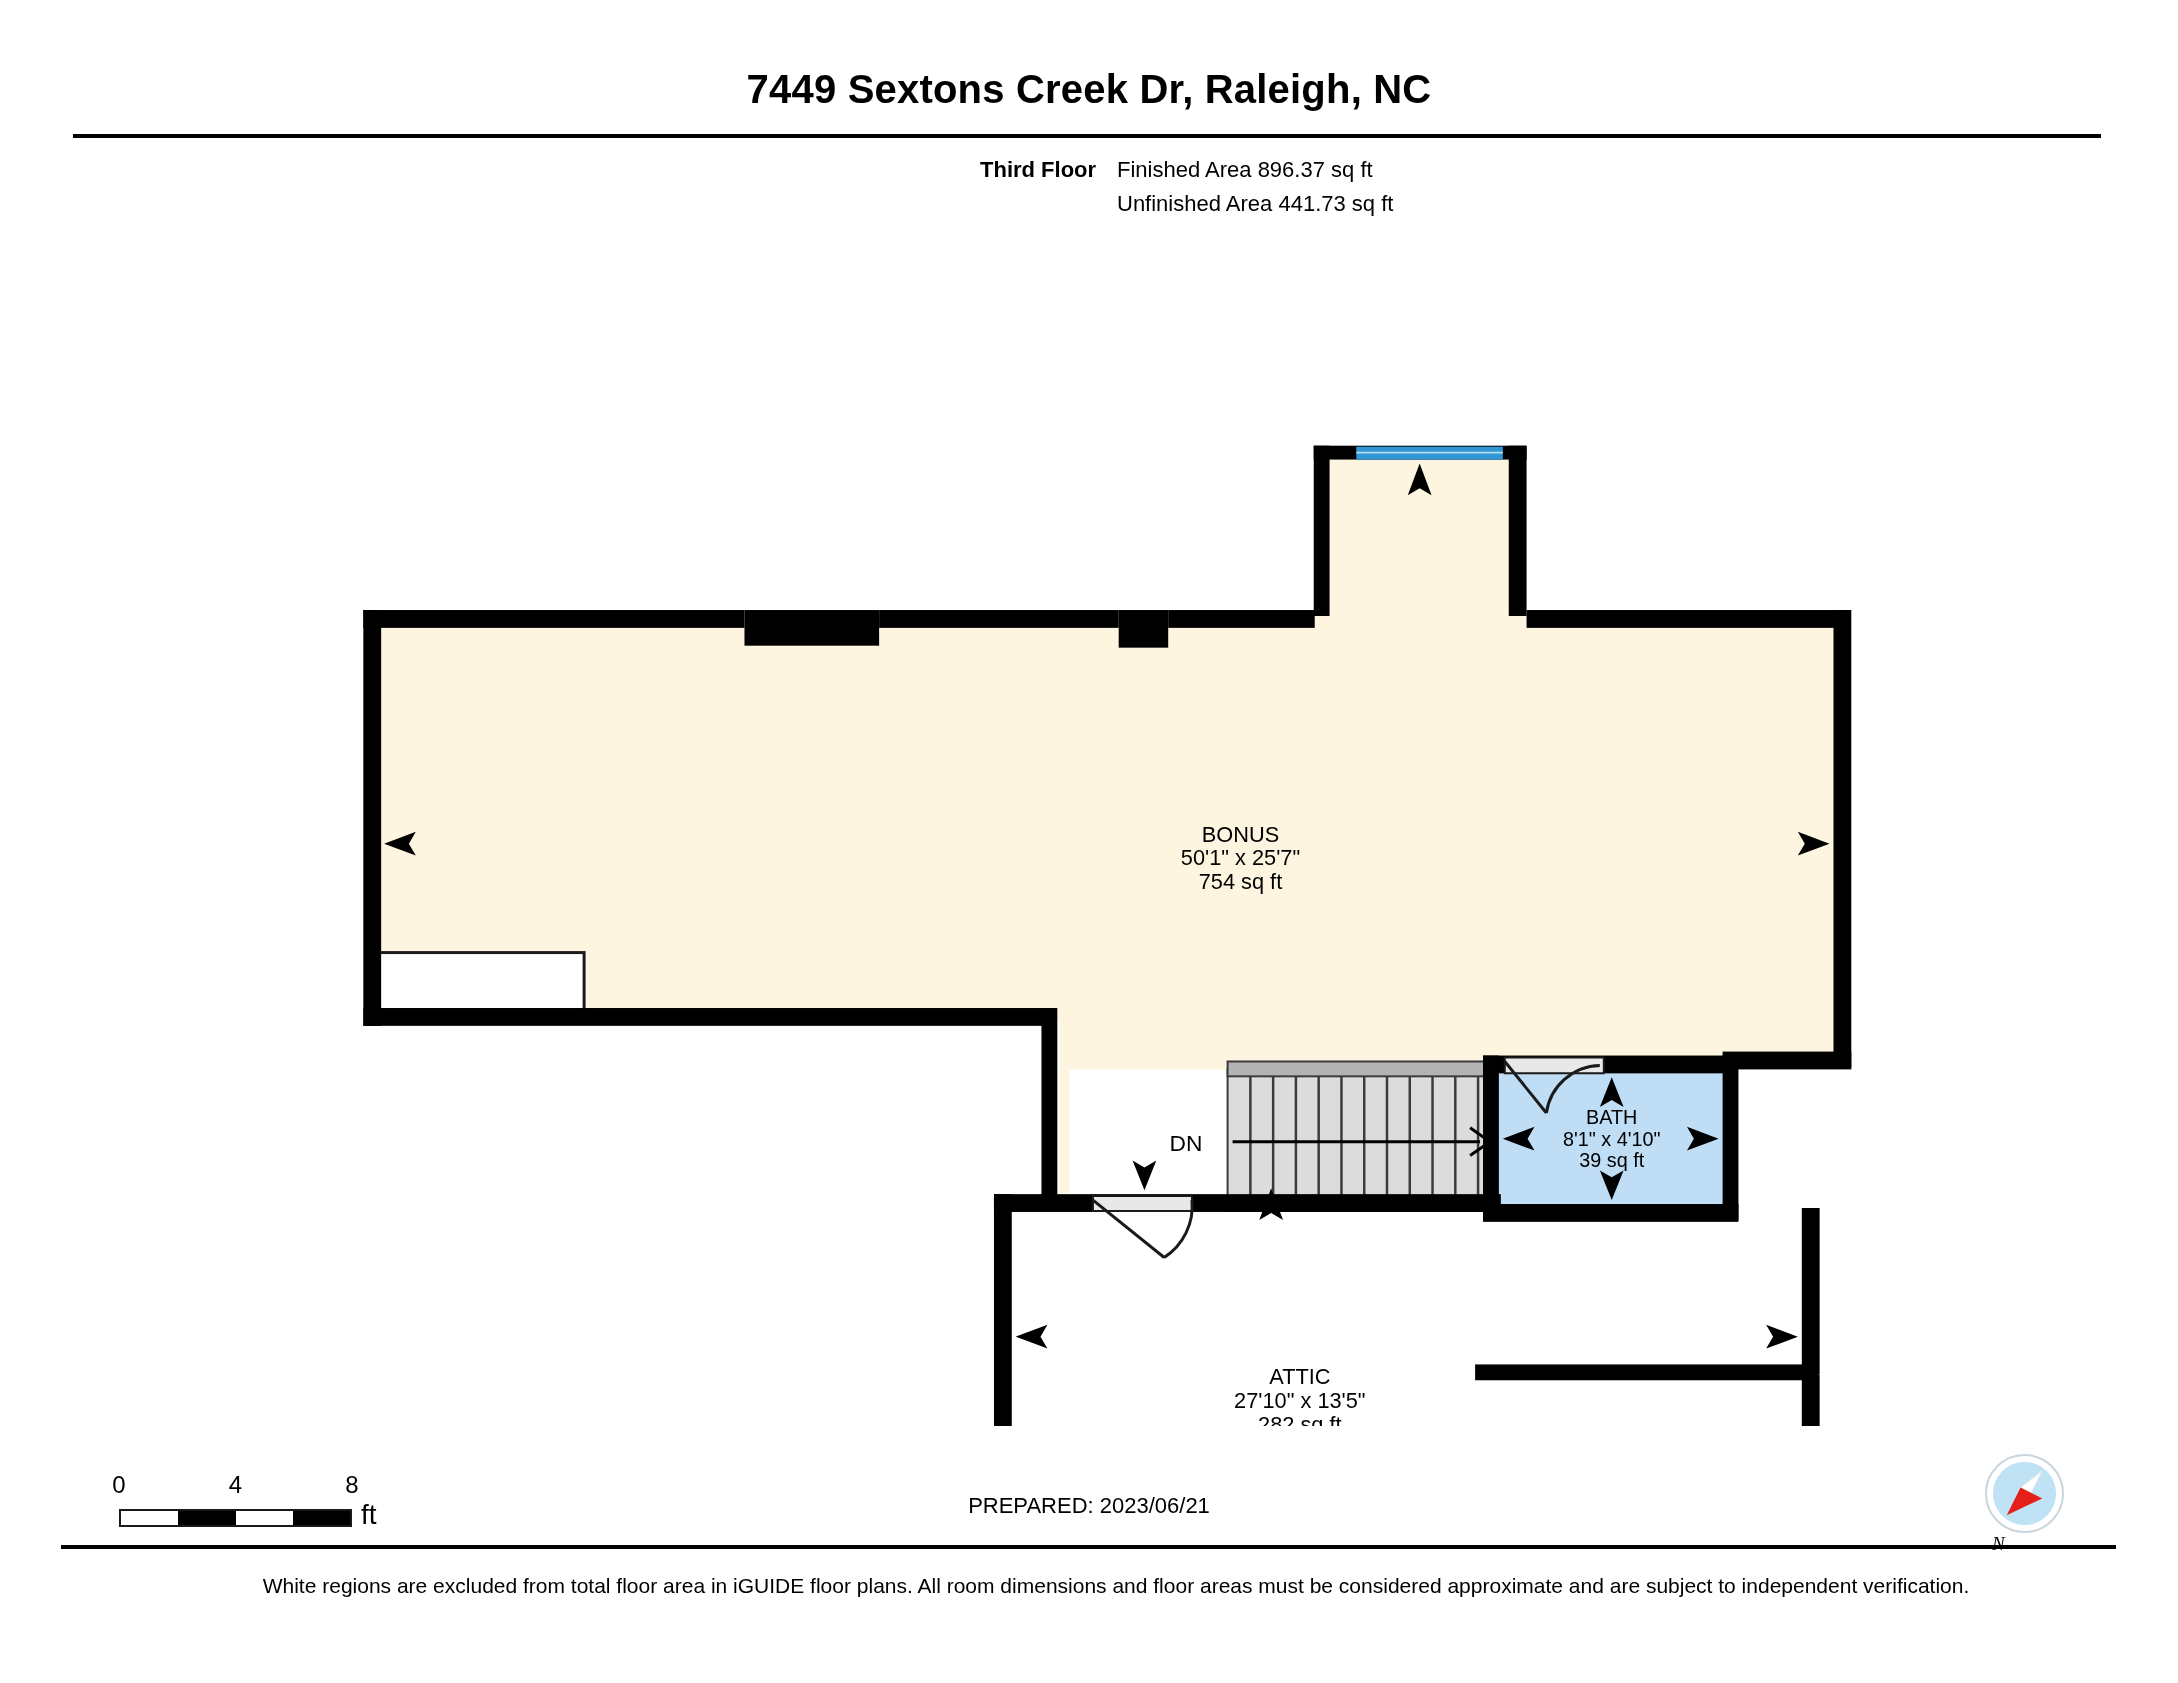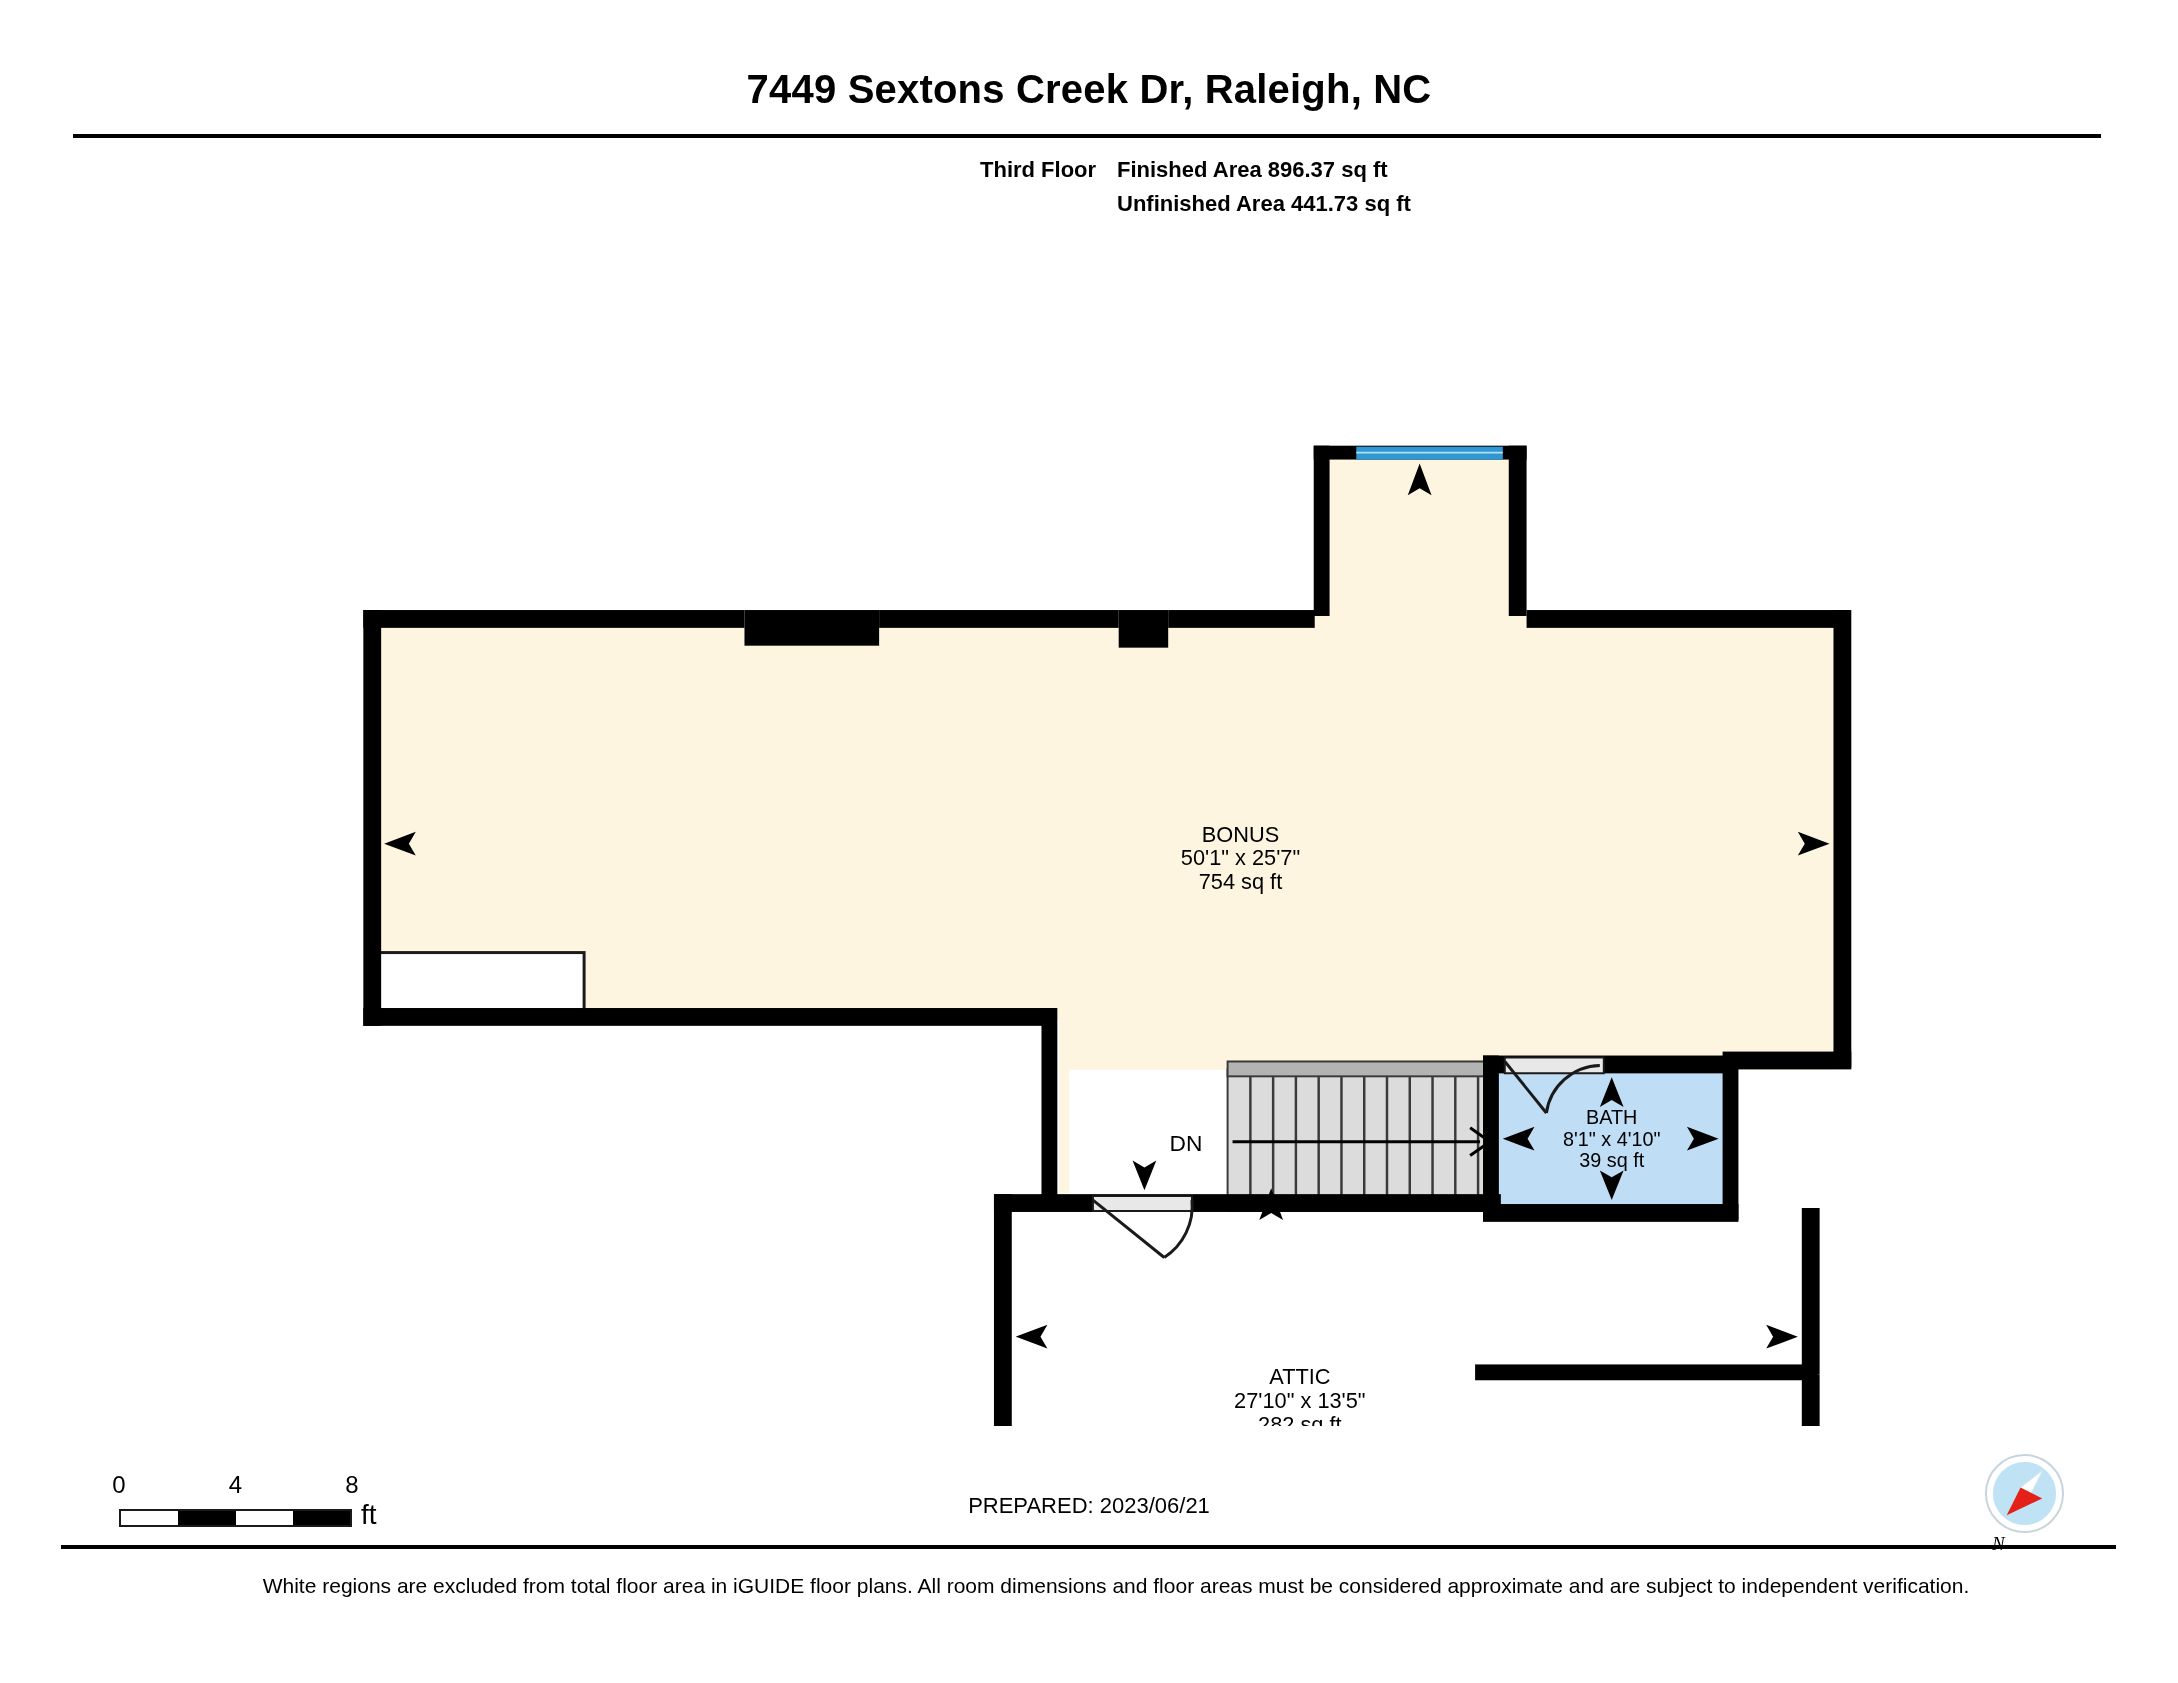--- a/index.html
+++ b/index.html
@@ -63,21 +63,21 @@
     align-items: baseline;
     font-size: 22px;
     line-height: 34px;
     white-space: nowrap;
   }
   .floorinfo-label {
     font-weight: bold;
     width: 137px;
     flex: 0 0 137px;
   }
-  .floorinfo-value { font-weight: bold; }
+  .floorinfo-value { font-weight: normal; }
 
   
   .plan-wrap {
     position: absolute;
     left: 0;
     top: 198px;
     width: 2178px;
     height: 1228px;
   }
   svg.plan { display: block; }

